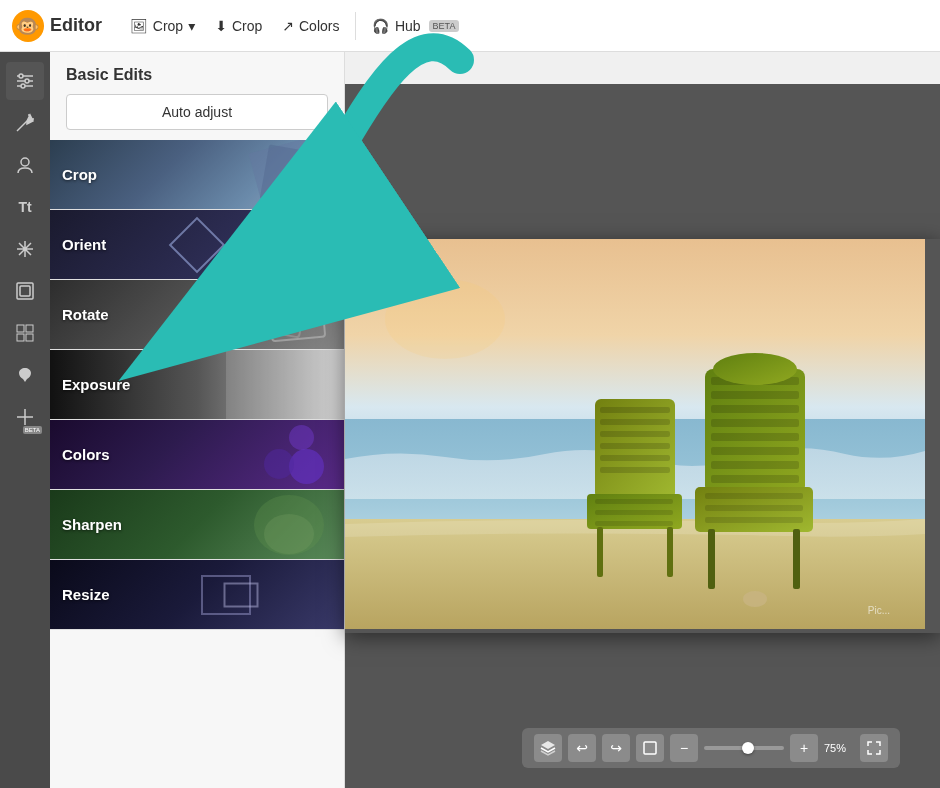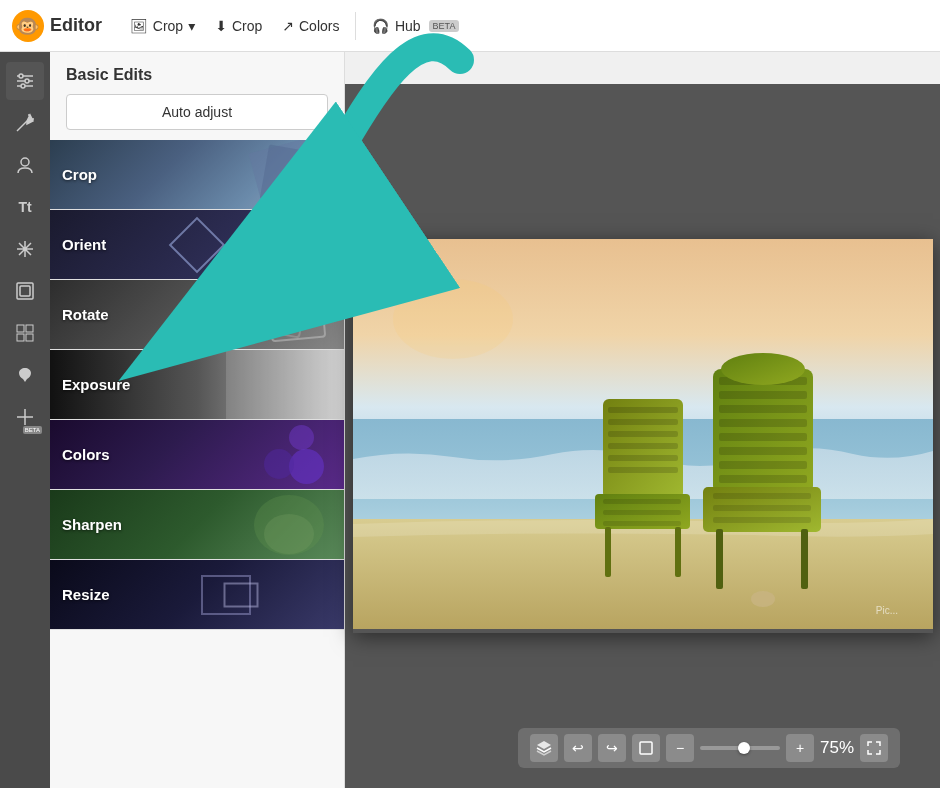--- a/index.html
+++ b/index.html
@@ -170,21 +170,20 @@
       width: 100%; height: 100%;
       overflow: hidden;
     }
 
     
     #canvas-area {
       flex: 1;
       background: #555;
       display: flex;
       flex-direction: column;
-      align-items: center;
       justify-content: center;
       position: relative;
       margin-top: 32px;
     }
     #image-container {
       position: relative;
       box-shadow: 0 4px 20px rgba(0,0,0,0.5);
     }
 
     
@@ -222,21 +221,21 @@
       left: 55%;
       top: 50%;
       transform: translate(-50%, -50%);
       width: 12px; height: 12px;
       background: #fff;
       border-radius: 50%;
       box-shadow: 0 1px 3px rgba(0,0,0,0.4);
     }
     .zoom-value {
       color: #fff;
-      font-size: 17px;
+      font-size: 11px;
       min-width: 30px;
     }
 
     
     #arrow-overlay {
       position: absolute;
       top: 0; left: 0;
       width: 940px; height: 788px;
       pointer-events: none;
       z-index: 100;

